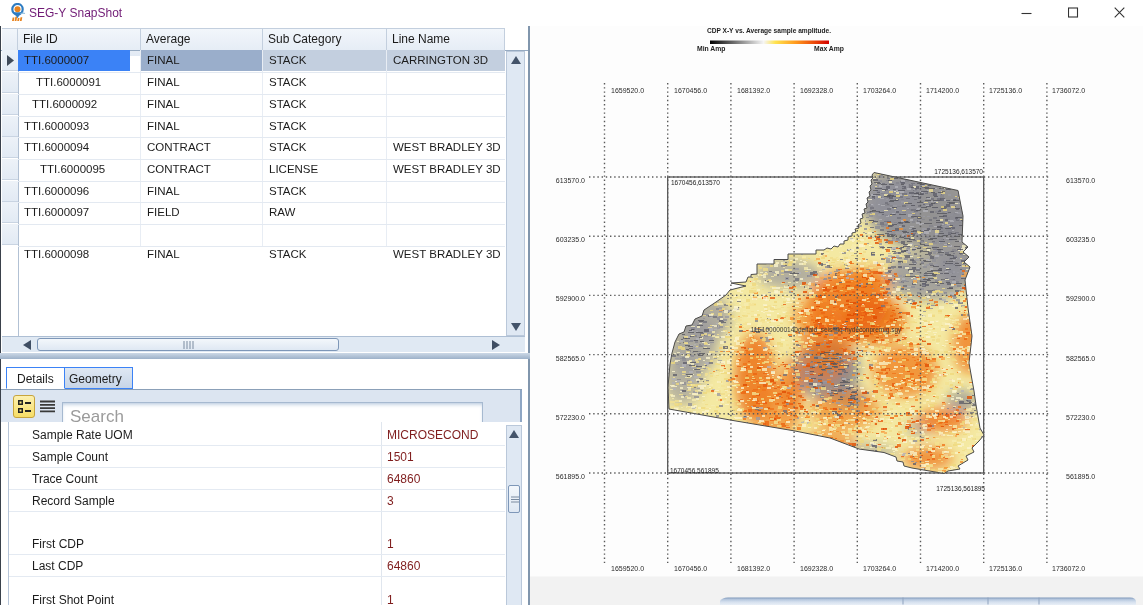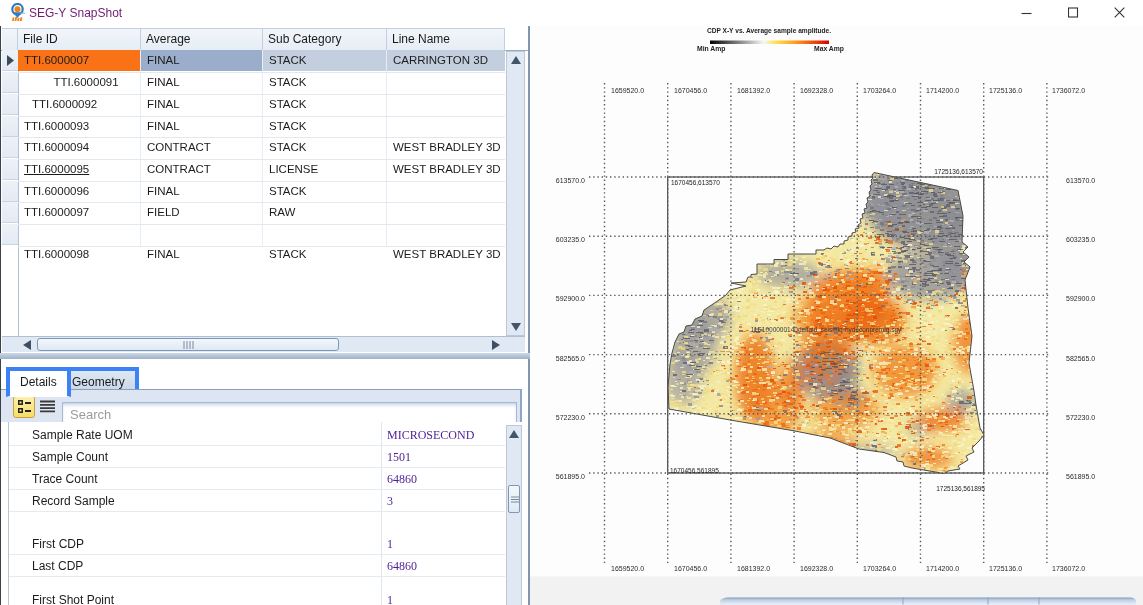--- a/index.html
+++ b/index.html
@@ -43,37 +43,37 @@
 #ghthumb { left:35px; top:1px; width:302px; height:13px;
   background:linear-gradient(#f3f7fb,#dfe8f3); border:1px solid #7e97b8; border-radius:3px; }
 
 
 #splitter { left:0; top:353px; width:530px; height:6px;
   background:linear-gradient(#ccd8e6,#9db1c9); }
 
 
 #botpanel { left:0; top:359px; width:530px; height:246px; background:#ffffff; overflow:hidden;
   border-left:1px solid #3a414b; border-right:2px solid #8196ad; }
-.tab { position:absolute; top:8px; height:30px; font-size:12px; color:#1b1b1b;
-  padding:4px 10px 0 10px; border:4px solid #3b82f6; }
+.tab { position:absolute; top:8px; height:22px; font-size:12px; color:#1b1b1b;
+  padding:4px 10px 0 10px; border:1px solid #3b82f6; }
 #tab1 { left:5px; background:#ffffff; border-bottom:1px solid #ffffff; z-index:2; }
 #tab2 { left:57px; background:linear-gradient(#dfe8f3,#c7d5e7); }
 #tabline { left:0; top:30px; width:521px; height:1px; background:#8ba0b8; }
 #toolbar { left:0px; top:31px; width:521px; height:32px; background:#dce5f1; border-right:2px solid #8ea6c4; }
 #btn-cat { left:12px; top:5px; width:22px; height:23px; border-radius:3px;
   background:linear-gradient(#fcf0b0,#f7dd66); border:1px solid #c7a43d; }
-#searchbox { left:61px; top:12px; width:455px; height:24px; background:#ffffff;
-  border:1px solid #a6b9d0; font-size:13px; color:#9b9b9b; padding:4px 0 0 7px;
+#searchbox { left:61px; top:12px; width:421px; height:24px; background:#ffffff;
+  border:1px solid #a6b9d0; font-size:17px; color:#9b9b9b; padding:4px 0 0 7px;
   box-shadow: inset 0 3px 4px -2px #aabfd8; }
 
 #pgrid { left:0; top:63px; width:527px; height:183px; background:#ffffff; }
 #pgrid-left { left:7px; top:0px; width:1px; height:183px; background:#b7c5d8; }
 .prow { position:absolute; left:8px; width:496px; height:22px; border-bottom:1px solid #e4eaf2; }
 .pname { position:absolute; left:23px; top:4px; font-size:12px; color:#1c1c1c; }
-.pval { position:absolute; left:378px; top:4px; font-size:12px; color:#4c1d95;font-family:Liberation Serif, serif; }
+.pval { position:absolute; left:378px; top:4px; font-size:12px; color:#7f1d1d; }
 #pgdiv { left:380px; top:0px; width:1px; height:183px; background:#e0e6ee; }
 #pvsb { left:505px; top:3px; width:16px; height:182px; background:#dfe8f3;
   border:1px solid #bac8da; }
 #pvthumb { position:absolute; left:1px; top:59px; width:12px; height:28px;
   background:linear-gradient(#f3f7fb,#dfe8f3); border:1px solid #7e97b8; border-radius:2px; }
 
 
 #mappanel { left:530px; top:26px; width:613px; height:579px; background:#fdfdfd; }
 </style>
 </head>
@@ -106,49 +106,49 @@
   <div class="hcell" style="left:262px;width:124px;">Sub Category</div>
   <div class="hcell" style="left:386px;width:118px;">Line Name</div>
   <div class="abs" id="hdrbottom"></div>
 
   <div class="vcl" style="left:139px;"></div>
   <div class="vcl" style="left:261px;"></div>
   <div class="vcl" style="left:385px;"></div>
   <div class="abs" id="indborder"></div>
 
   <div id="selrow">
-    <div class="cell" style="left:0;width:122px;background:#f97316;">TTI.6000007</div>
+    <div class="cell" style="left:0;width:112px;background:#3b82f6;">TTI.6000007</div>
     <div class="cell" style="left:123px;width:121px;background:#9aaecb;">FINAL</div>
     <div class="cell" style="left:245px;width:123px;background:#c3cfdf;">STACK</div>
     <div class="cell" style="left:369px;width:118px;background:#c3cfdf;">CARRINGTON 3D</div>
   </div>
 
   <div class="row" style="top:46px;">
-    <div class="cell" style="left:4px;width:122px;text-align:center;">TTI.6000091</div>
+    <div class="cell" style="left:12px;width:122px;">TTI.6000091</div>
     <div class="cell" style="left:123px;width:121px;">FINAL</div>
     <div class="cell" style="left:245px;width:123px;">STACK</div>
   </div>
   <div class="row" style="top:68px;">
     <div class="cell" style="left:8px;width:122px;">TTI.6000092</div>
     <div class="cell" style="left:123px;width:121px;">FINAL</div>
     <div class="cell" style="left:245px;width:123px;">STACK</div>
   </div>
   <div class="row" style="top:90px;">
     <div class="cell" style="left:0;width:122px;">TTI.6000093</div>
     <div class="cell" style="left:123px;width:121px;">FINAL</div>
     <div class="cell" style="left:245px;width:123px;">STACK</div>
   </div>
   <div class="row" style="top:111px;">
     <div class="cell" style="left:0;width:122px;">TTI.6000094</div>
     <div class="cell" style="left:123px;width:121px;">CONTRACT</div>
     <div class="cell" style="left:245px;width:123px;">STACK</div>
     <div class="cell" style="left:369px;width:118px;">WEST BRADLEY 3D</div>
   </div>
   <div class="row" style="top:133px;">
-    <div class="cell" style="left:0;width:122px;text-decoration:underline;">TTI.6000095</div>
+    <div class="cell" style="left:16px;width:122px;">TTI.6000095</div>
     <div class="cell" style="left:123px;width:121px;">CONTRACT</div>
     <div class="cell" style="left:245px;width:123px;">LICENSE</div>
     <div class="cell" style="left:369px;width:118px;">WEST BRADLEY 3D</div>
   </div>
   <div class="row" style="top:155px;">
     <div class="cell" style="left:0;width:122px;">TTI.6000096</div>
     <div class="cell" style="left:123px;width:121px;">FINAL</div>
     <div class="cell" style="left:245px;width:123px;">STACK</div>
   </div>
   <div class="row" style="top:176px;">

